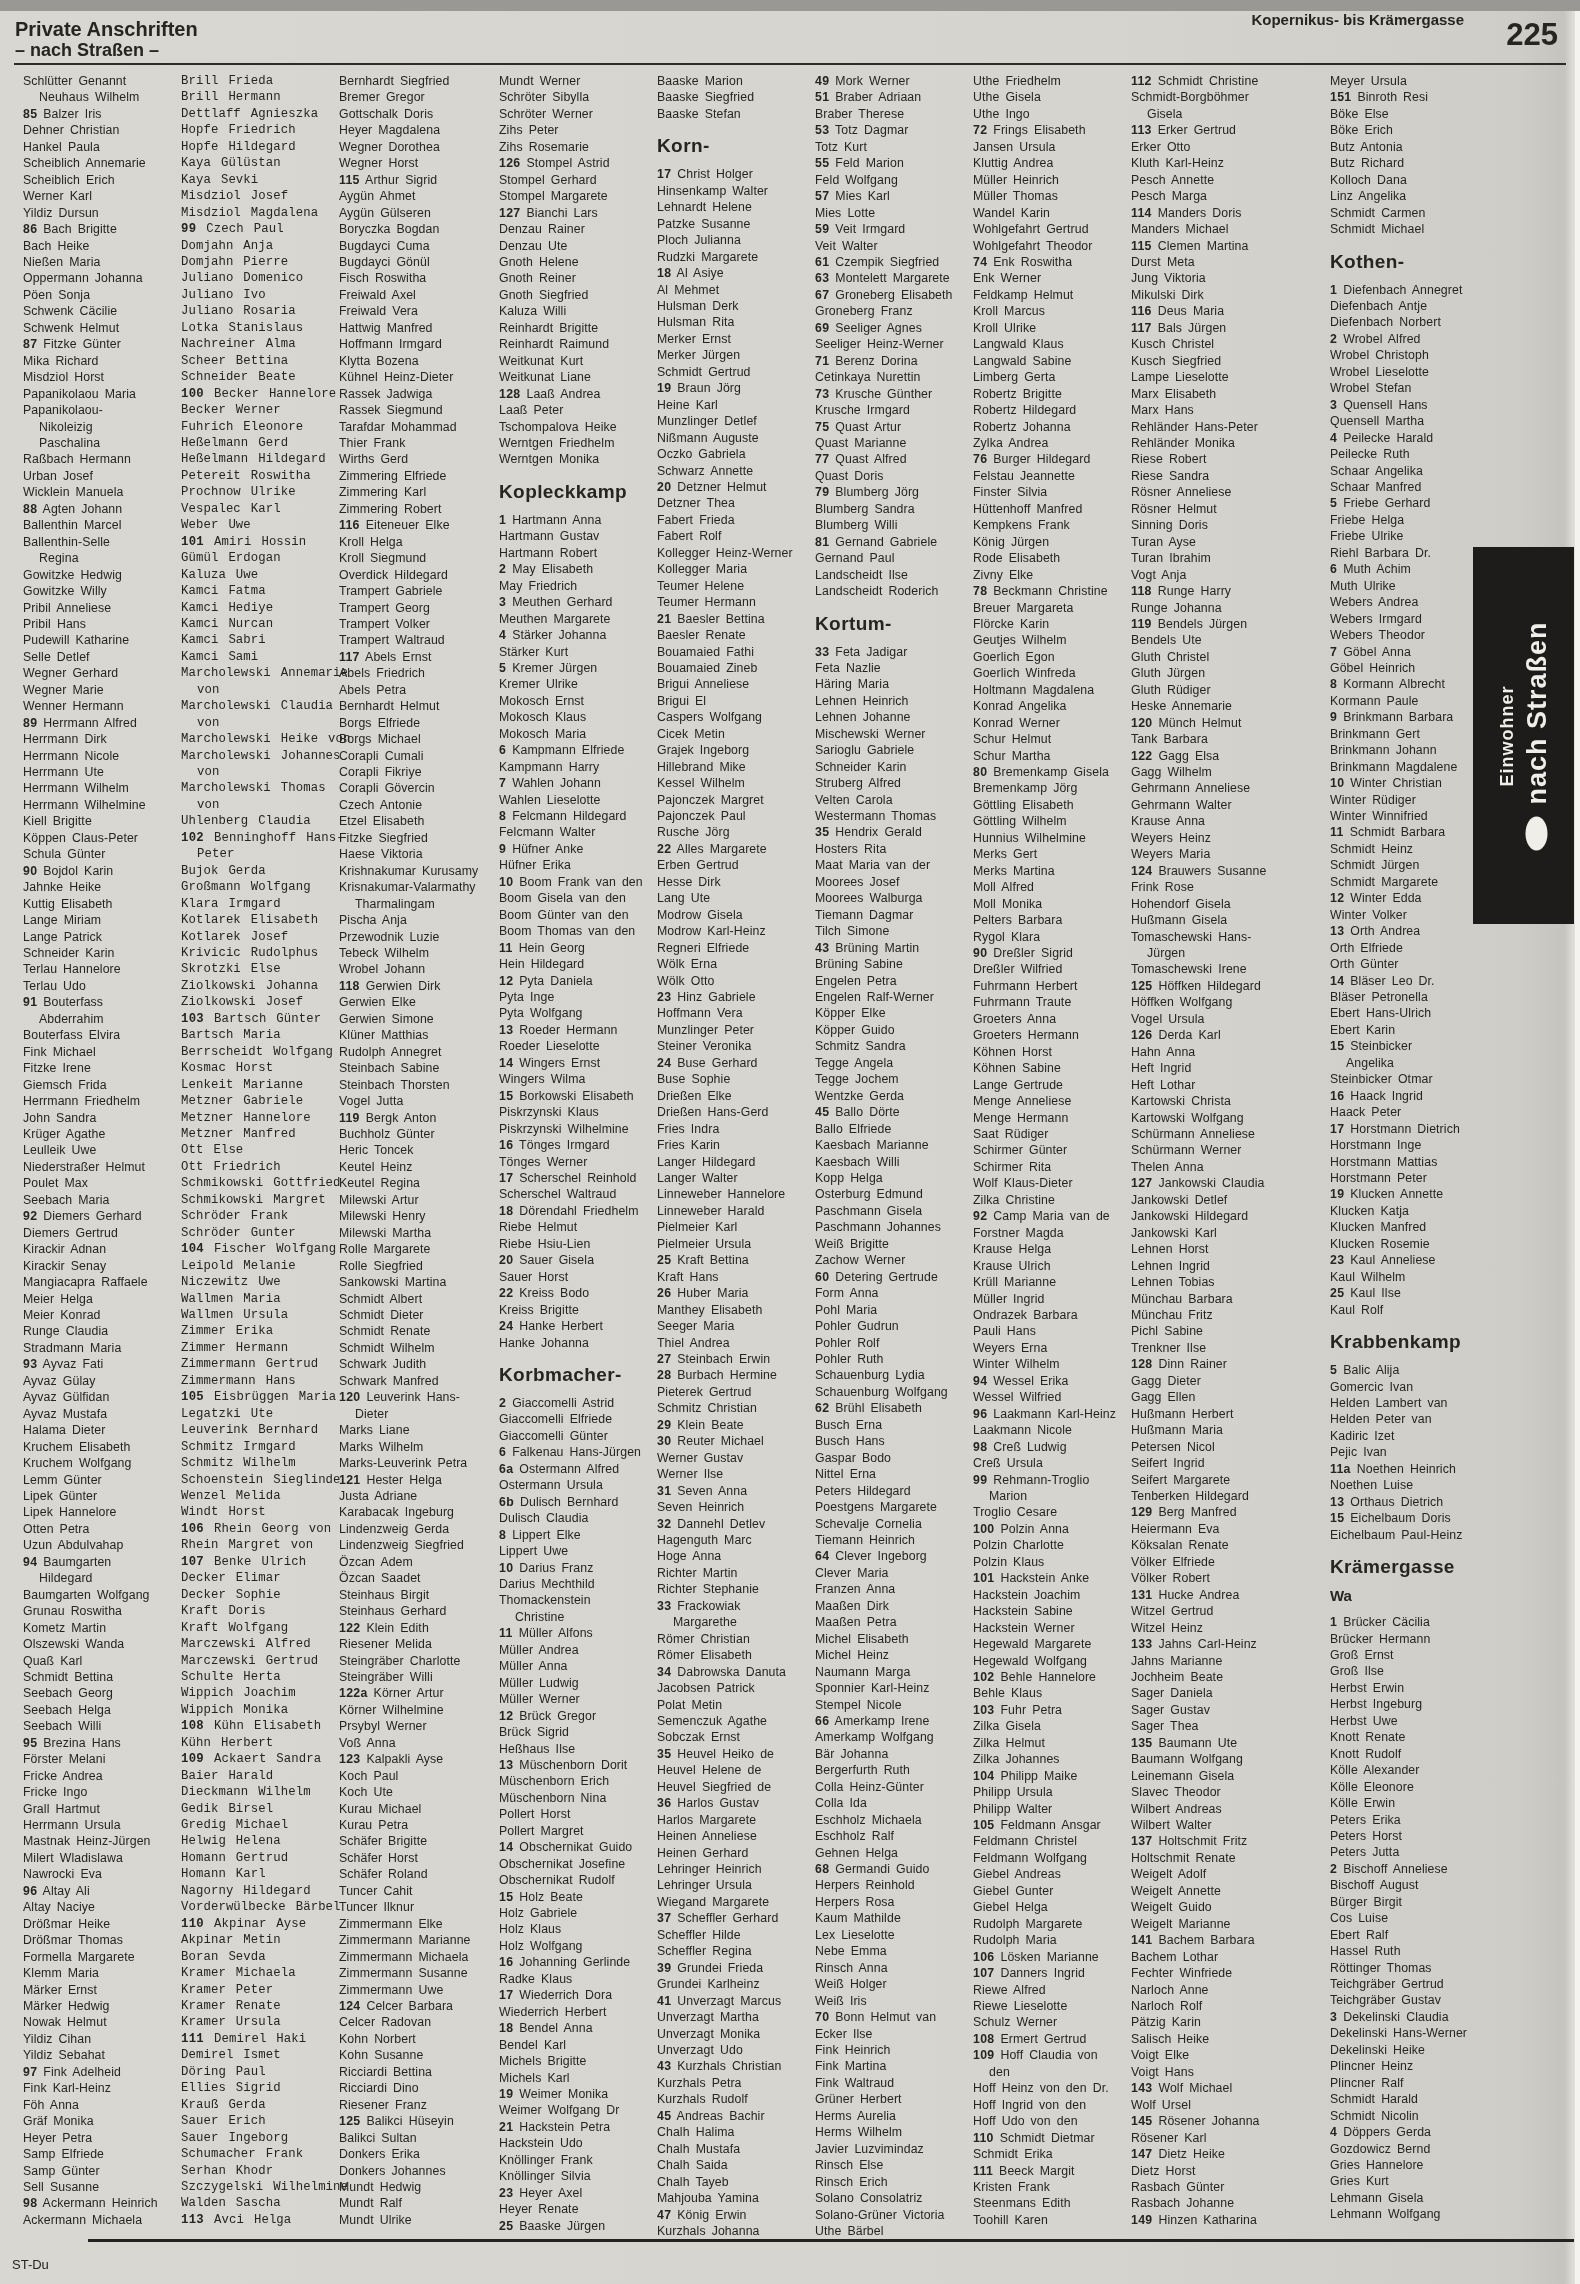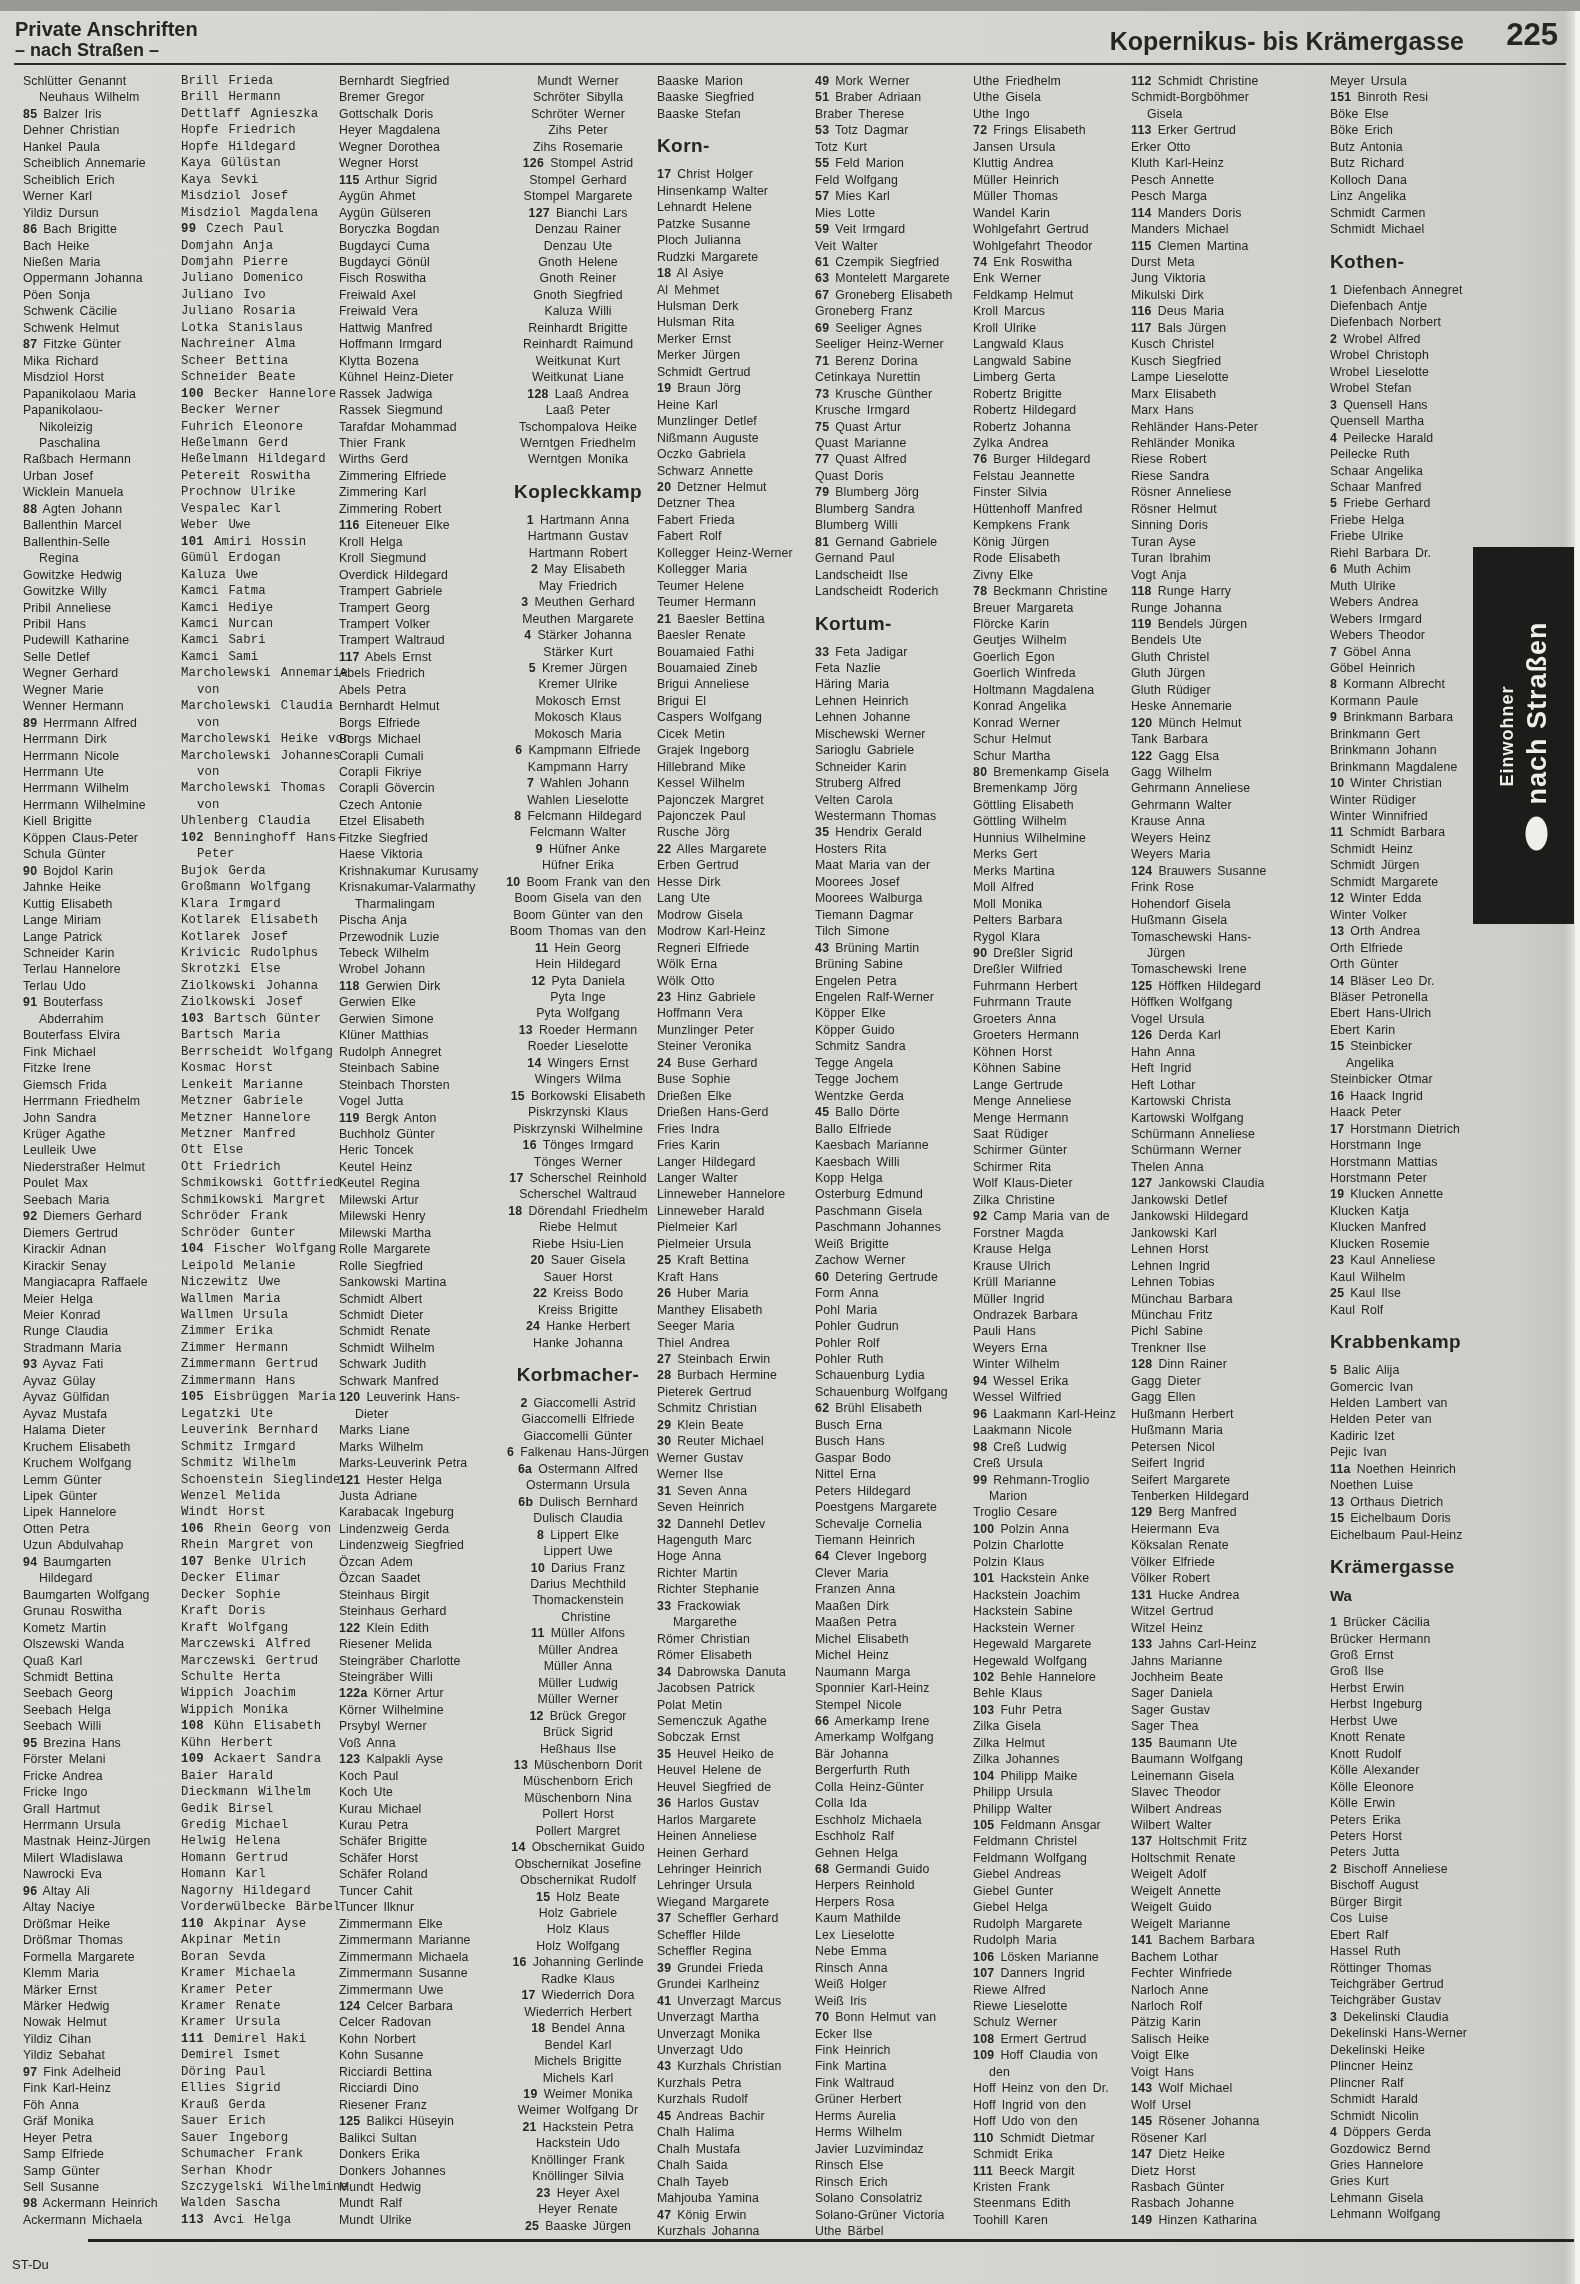--- a/index.html
+++ b/index.html
@@ -3,27 +3,27 @@
 <meta charset="utf-8">
 <style>
   html,body{margin:0;padding:0;}
   body{background:#9a9894;font-family:"Liberation Sans", sans-serif;}
   #page{position:relative;width:1580px;height:2284px;margin:11px auto;
         background:linear-gradient(90deg,#d9d7d1 0%,#d6d4ce 70%,#cfcdc7 96%,#c6c4be 99%,#efeeea 100%);
         overflow:hidden;color:#262522;}
   .hdr-left{position:absolute;left:15px;top:8px;line-height:21px;}
   .hdr-left .l1{font-size:20px;font-weight:700;}
   .hdr-left .l2{font-size:18px;font-weight:700;}
-  .hdr-right{position:absolute;right:116px;top:16px;font-size:25px;font-weight:700;white-space:nowrap;}
+  .hdr-right{position:absolute;right:116px;top:0;font-size:15px;font-weight:700;white-space:nowrap;}
   .page-num{position:absolute;right:22px;top:6px;font-size:31px;font-weight:700;}
   .hdr-rule{position:absolute;left:14px;right:14px;top:52px;height:2px;background:#2c2b28;}
   #columns{position:absolute;left:8px;top:62px;width:100%;height:2160px;}
   .col{position:absolute;top:0;width:158px;}
   .col:nth-child(1){left:15px;}  .col:nth-child(2){left:173px;font-family:Liberation Mono, monospace;}
-  .col:nth-child(3){left:331px;} .col:nth-child(4){left:491px;text-align:center;}
+  .col:nth-child(3){left:331px;} .col:nth-child(4){left:491px;}
   .col:nth-child(5){left:649px;} .col:nth-child(6){left:807px;}
   .col:nth-child(7){left:965px;} .col:nth-child(8){left:1123px;}
   .col:nth-child(9){left:1322px;width:160px;}
   .entry{font-size:12.3px;line-height:16.45px;white-space:nowrap;word-spacing:2.5px;letter-spacing:.1px;}
   .entry.indent{padding-left:16px;}
   .hn{font-weight:700;letter-spacing:.3px;}
   .street{font-size:19px;font-weight:700;letter-spacing:.4px;margin:13px 0 9px;white-space:nowrap;}
   .substreet{font-size:15px;font-weight:700;margin:2px 0 10px;}
   #side-tab{position:absolute;left:1473px;top:536px;width:101px;height:377px;background:#1d1c1a;}
   #side-tab-inner{position:absolute;left:50.5px;top:188.5px;width:377px;height:101px;

